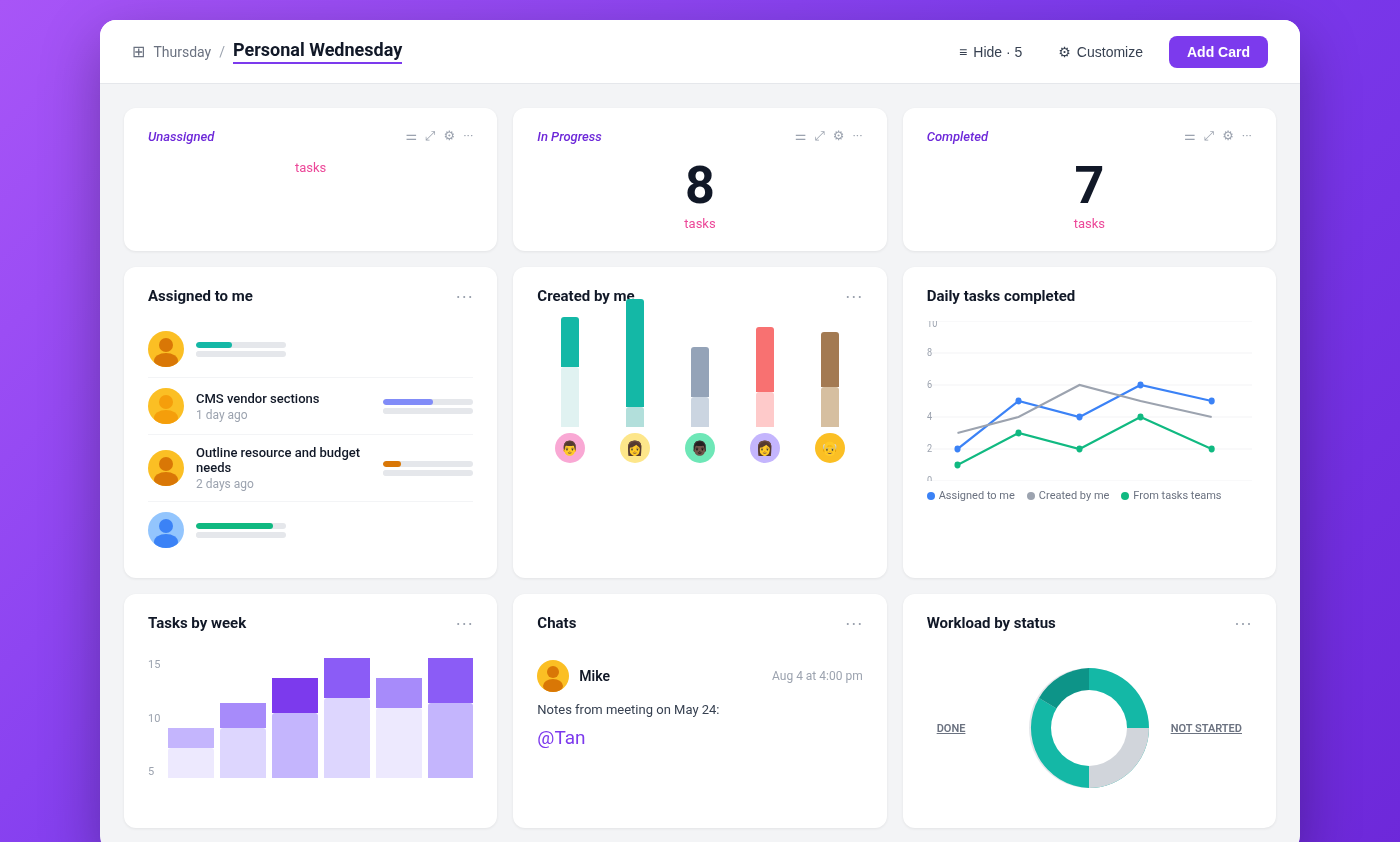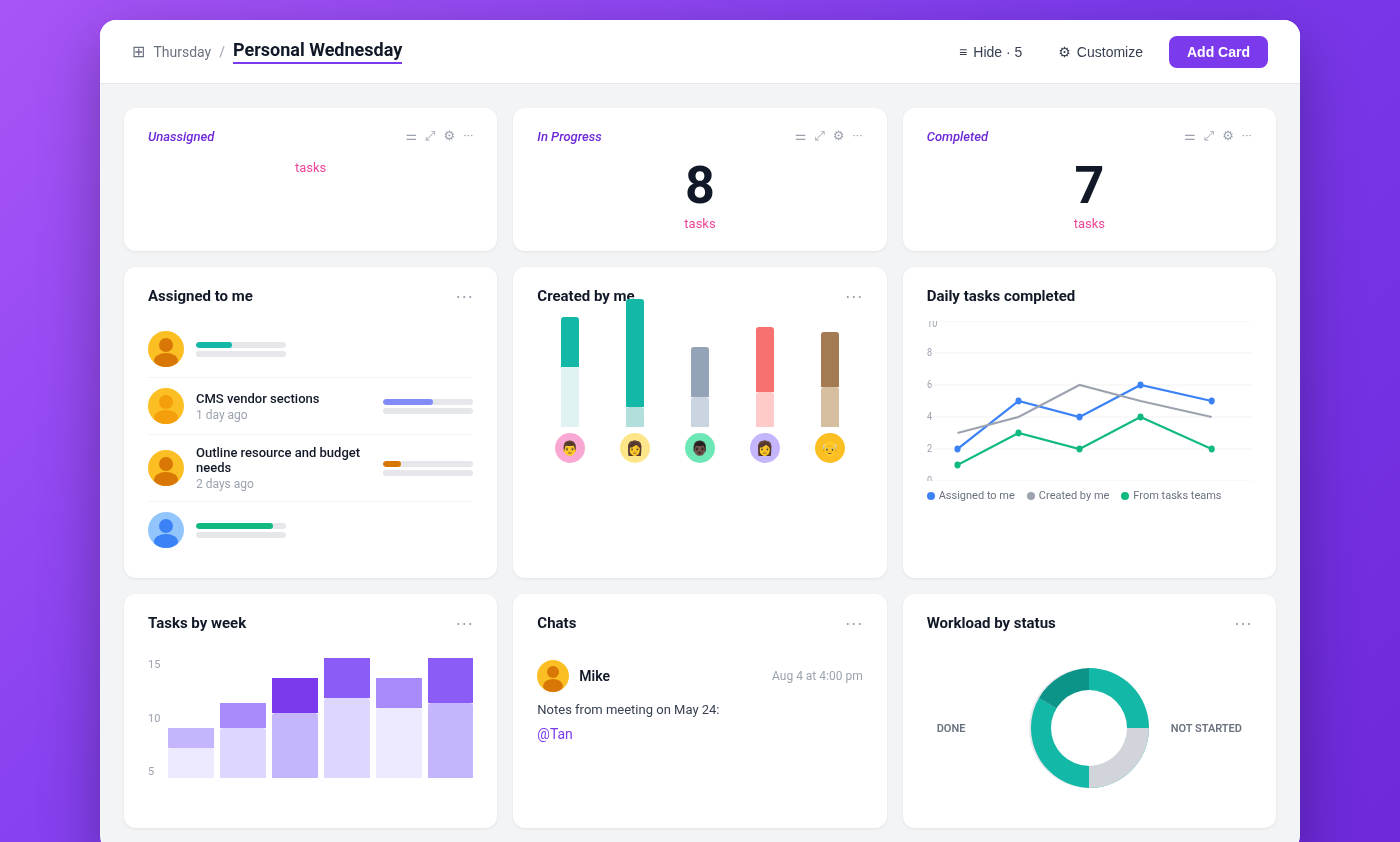--- a/index.html
+++ b/index.html
@@ -254,21 +254,21 @@
       color: #9ca3af;
       margin-left: auto;
     }
     .chat-body {
       font-size: 13px;
       color: #374151;
       line-height: 1.5;
     }
     .chat-mention {
       color: #7c3aed;
-      font-size: 14px;
+      font-size: 19px;
       margin-top: 6px;
     }
     
     .donut-container {
       display: flex;
       align-items: center;
       justify-content: center;
       height: 160px;
       position: relative;
     }
@@ -279,20 +279,21 @@
       display: flex;
       align-items: center;
       justify-content: space-between;
       padding: 0 10px;
       pointer-events: none;
     }
     .donut-label {
       font-size: 11px;
       font-weight: 600;
       color: #6b7280;
+      text-decoration: underline;
     }
   </style>
 </head>
 <body>
 
 <div class="app-container">
 
   <div class="header">
     <div class="breadcrumb">
       <span class="breadcrumb-icon">⊞</span>

